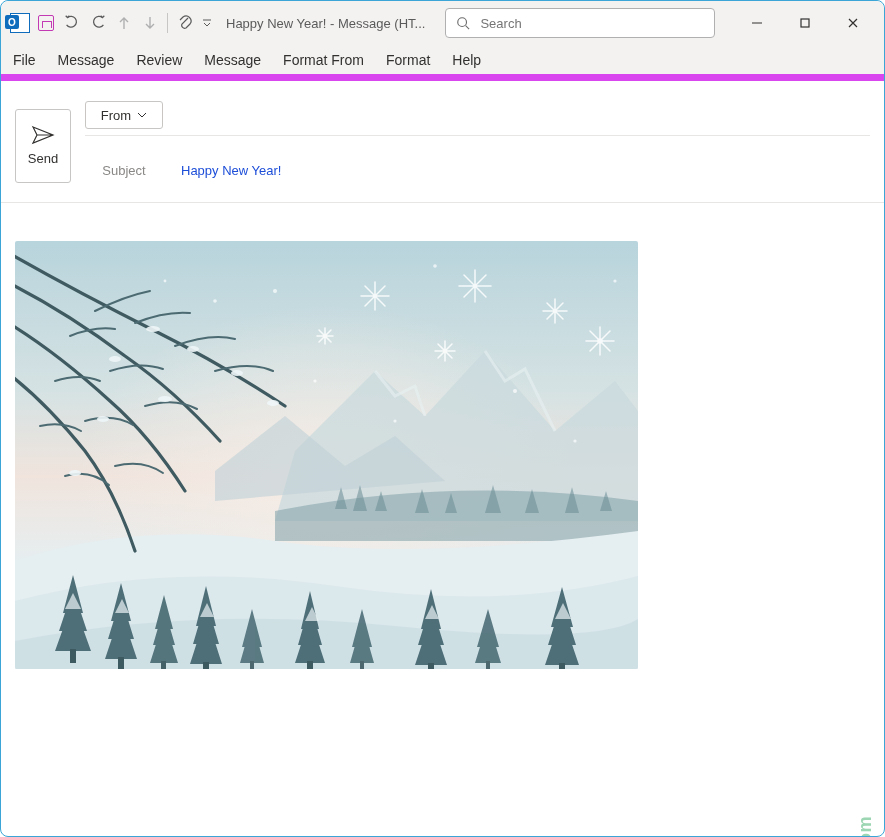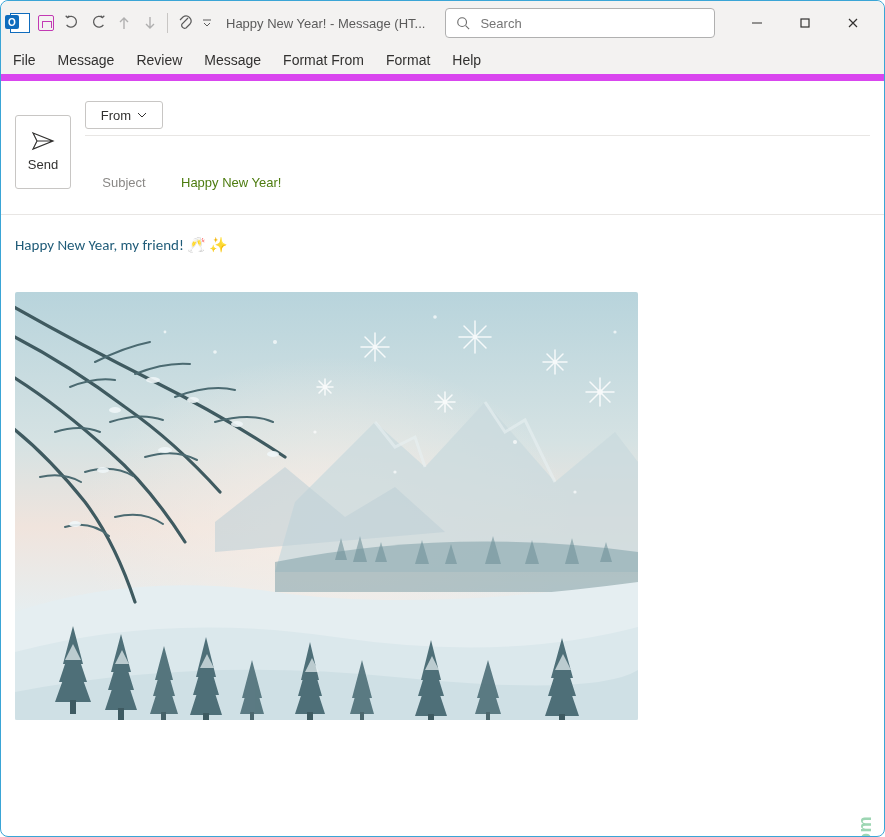--- a/index.html
+++ b/index.html
@@ -21,21 +21,21 @@
     
     .wincontrols { margin-left: auto; display: flex; gap: 2px; }
     .wincontrols .wc { width: 46px; height: 30px; display: flex; align-items: center; justify-content: center; color: #4b4b4b; cursor: pointer; }
     
     .ribbon-tabs { height: 36px; display: flex; align-items: center; padding: 0 12px; gap: 22px; background: #f3f2f1; font-size: 14px; border-bottom: 7px solid #d946ef;}
     .ribbon-tabs .tab { color: #323130; cursor: pointer; }
     
     .compose-area { background:#fff; padding: 20px 14px 0 14px; }
     .compose-row { display:flex; align-items:center; gap:14px; margin-bottom:12px; }
     .send-btn { width:56px; height:74px; border:1px solid #c8c6c4; border-radius:3px; display:flex; flex-direction:column; align-items:center; justify-content:center; gap:6px; color:#323130; font-size:13px; cursor:pointer;}
-    .fields-col { flex:1; display:flex; flex-direction:column; gap:12px;}
+    .fields-col { flex:1; display:flex; flex-direction:column; }
     .field-row { display:flex; align-items:center; gap:18px; border-bottom:1px solid #e8e6e4; padding-bottom:6px;}
     .field-btn { width:78px; height:28px; border:1px solid #c8c6c4; border-radius:3px; display:flex; align-items:center; justify-content:center; font-size:13px; color:#323130; cursor:pointer; gap:6px;}
     .field-btn.plain { border:0; justify-content:center; cursor:default; color:#8a8886;}
     .field-input-area { flex:1; height:24px; font-size:13px; color:#323130; display:flex; align-items:center; }
     .field-input-area input { border:0; outline:0; width:100%; font-size:13px;}
     
     .message-body { padding: 20px 14px 14px 14px; font-size:15px; color:#1f5b78; border-top:1px solid #e8e6e4; margin-top:4px; font-family:"Segoe UI", Calibri, sans-serif;}
     .message-body p { margin-bottom:18px; line-height:1.4;}
     .message-body .greet { color:#1f5b78;}
     
@@ -150,29 +150,28 @@
         </div>
         <div class="field-input-area">
             <input value="" style="">
           </div>
       </div>
       <div class="field-row" style="border-bottom:0;margin-top:20px;">
         <div class="field-btn plain">
             <span>Subject</span>
           </div>
         <div class="field-input-area">
-            <span style="color:#4d7c0f;">Happy New Year!</span>
+            <span style="color:#1d4ed8;">Happy New Year!</span>
           </div>
       </div>
     </div>
   </div>
 </div>
 
 <div class="message-body">
-  <p class="greet">Happy New Year, my friend! 🥂 ✨</p>
 </div>
 
 <div class="image-wrap">
 <svg viewBox="0 0 623 428" preserveAspectRatio="xMidYMid slice">
   <defs>
     <linearGradient id="sky" x1="0" y1="0" x2="0" y2="1">
       <stop offset="0%" stop-color="#b8d4dc"></stop>
       <stop offset="35%" stop-color="#d5e2e3"></stop>
       <stop offset="55%" stop-color="#f0e4dd"></stop>
       <stop offset="75%" stop-color="#e6eef0"></stop>

